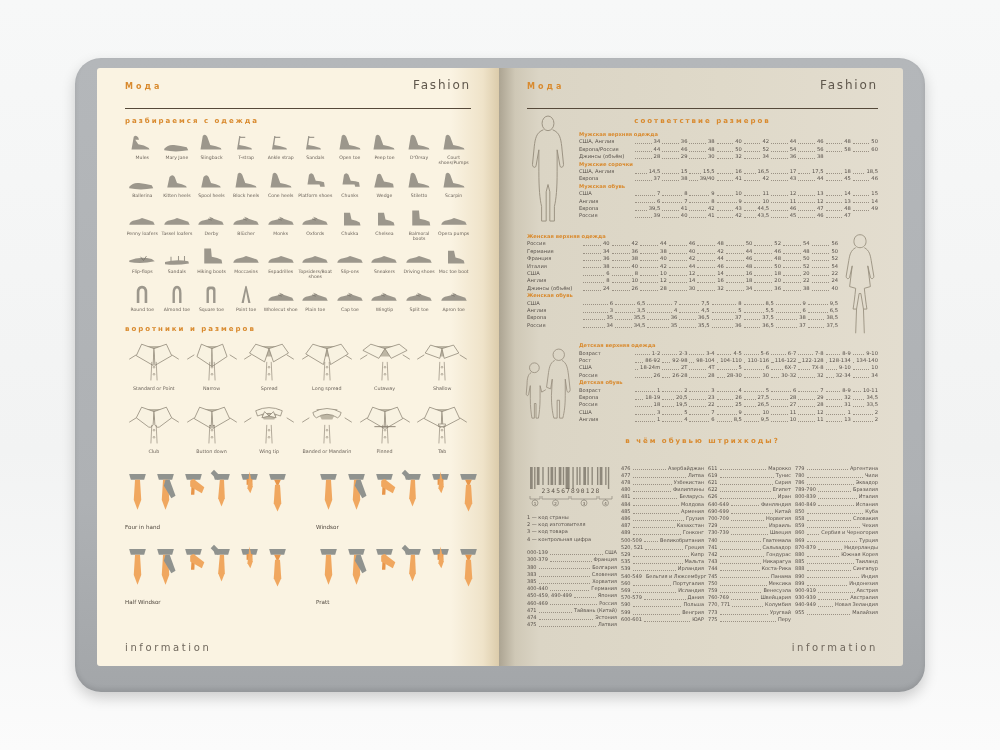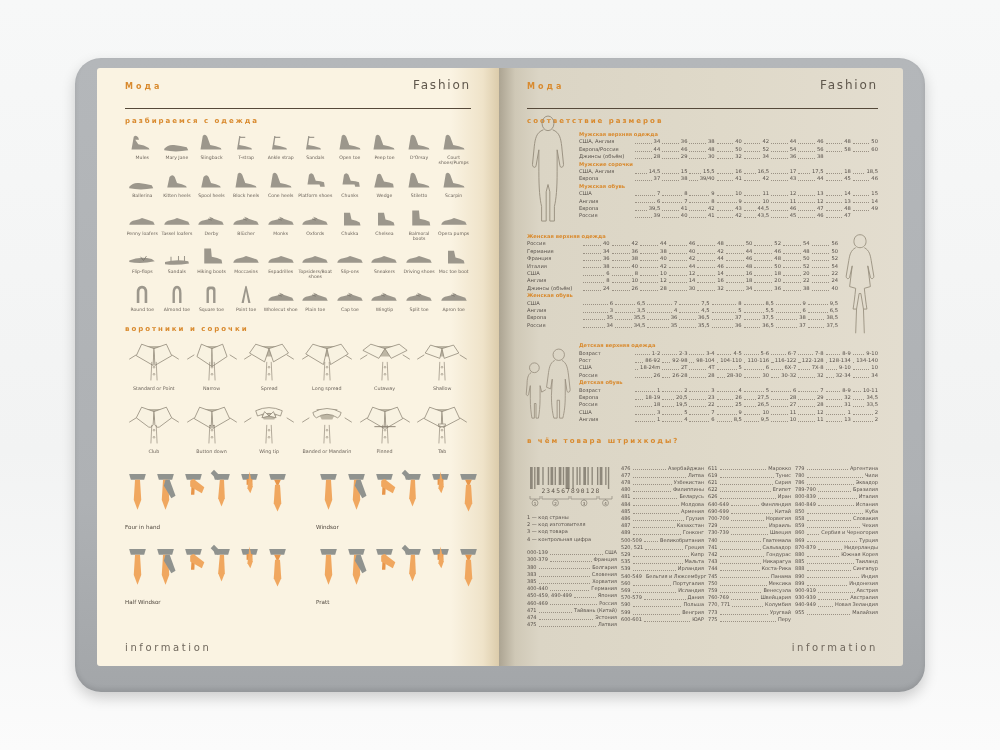--- a/index.html
+++ b/index.html
@@ -25,21 +25,21 @@
     background:linear-gradient(90deg,#aca492 0%,#cfc8b6 4%,#dbd5c5 10%,#dfd9c9 55%,#e3ddcf 100%);
     border-radius:0 3px 3px 0;
   }
   .page-inner{position:absolute;inset:0;padding:10px 28px 0 28px;}
   .page-right .page-inner{padding:10px 25px 0 28px;}
   .phead{display:flex;justify-content:space-between;align-items:baseline;height:14px;}
   .ptitle{font-size:8px;font-weight:bold;letter-spacing:3px;color:#d98a2e;}
   .psub{font-size:12px;letter-spacing:1.8px;color:#5f574c;}
   .rule{border-top:1px solid #55493a;margin-top:16px;}
   .sec{font-size:7px;font-weight:bold;letter-spacing:2px;color:#d98a2e;margin:8px 0 0 0;}
-  .sec.right{text-align:left;}
+  .sec.right{text-align:center;}
   .foot{position:absolute;bottom:13px;font-size:10px;letter-spacing:2.6px;color:#6f675c;}
   .foot.l{left:28px;} .foot.r{right:25px;}
 
   
   #shoes-grid{margin-top:5px;}
   .shoe-row{display:flex;margin-bottom:3px;}
   .shoe-item{flex:1;display:flex;flex-direction:column;align-items:center;min-width:0;}
   .shoe-item svg{width:30px;height:24px;display:block;}
   .ilabel{font-size:4.6px;line-height:5px;color:#6b635a;text-align:center;margin-top:1px;min-height:10px;}
 
@@ -521,21 +521,21 @@
               <span>
                 <svg viewBox="0 0 40 26">
                   <path d="M3 22 q1 -5 8 -6 q6 -1 9 -3 q7 2 15 5 l2 4 z" fill="#9c978c"></path>
                   <path d="M16 14 l5 2 M18 12 l5 2" stroke="#6f6a60" stroke-width="0.8" fill="none"></path>
                 </svg>
               </span>
               <span class="ilabel">Apron toe</span>
             </div>
           </div>
         </div>
-      <div class="sec">воротники и сорочки</div>
+      <div class="sec">воротники и размеров</div>
       <div id="collars-grid">
           <div class="collar-row">
             <div class="collar-item">
               <span>
                 <svg viewBox="0 0 58 52">
                   <path d="M17 9 L41 9 L35 21 L23 21 Z" fill="#bdb6a4"></path>
                   <path d="M9 19 L1 24 M49 19 L57 24" stroke="#857c6d" stroke-width="0.8" fill="none"></path>
     <path d="M15 7 L29 12 L28 31 L9 20 Z" fill="#f8f2e1" stroke="#857c6d" stroke-width="0.8" stroke-linejoin="round"></path>
     <g transform="translate(58,0) scale(-1,1)">
                     <path d="M15 7 L29 12 L28 31 L9 20 Z" fill="#f8f2e1" stroke="#857c6d" stroke-width="0.8" stroke-linejoin="round"></path>
@@ -1812,21 +1812,21 @@
               </span>
               <span class="cell">
                 <b>13</b>
               </span>
               <span class="cell">
                 <b>2</b>
               </span>
             </div>
           </section>
         </div>
-      <div class="sec right">в чём товара штрихкоды?</div>
+      <div class="sec right">в чём обувью штрихкоды?</div>
       <div id="bc-area">
         <div class="bc-first">
           <svg id="barcode-svg" viewBox="0 0 88 46">
               <rect x="3.00" y="2" width="2.73" height="22" fill="#8e887b"></rect>
               <rect x="7.10" y="2" width="1.37" height="22" fill="#8e887b"></rect>
               <rect x="9.83" y="2" width="2.73" height="18" fill="#8e887b"></rect>
               <rect x="15.30" y="2" width="1.37" height="18" fill="#8e887b"></rect>
               <rect x="20.77" y="2" width="1.37" height="18" fill="#8e887b"></rect>
               <rect x="23.50" y="2" width="2.73" height="18" fill="#8e887b"></rect>
               <rect x="27.60" y="2" width="1.37" height="18" fill="#8e887b"></rect>

